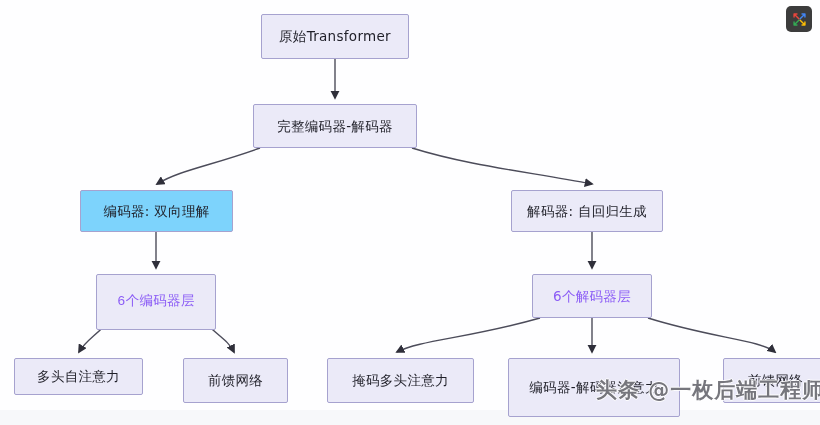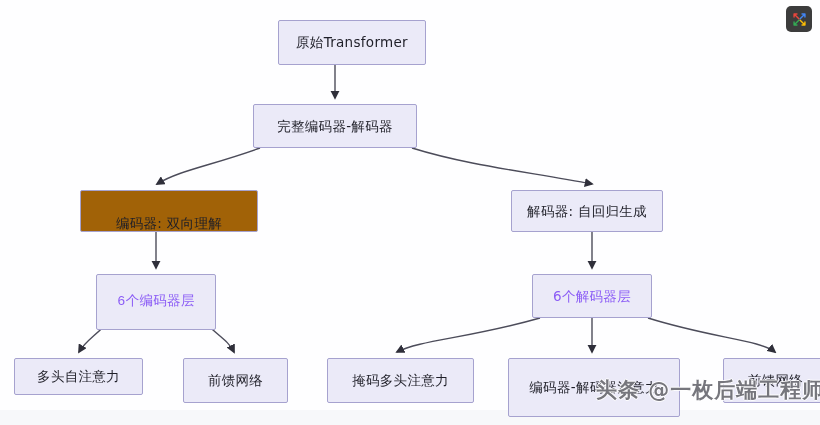--- a/index.html
+++ b/index.html
@@ -126,27 +126,27 @@
         <path d="M 592,232 L 592,268" class="edge-path" marker-end="url(#arrow)" stroke="#4c4c5a"></path>
         <path d="M 112,318 C 96,336 86,340 79,352" class="edge-path" marker-end="url(#arrow)" stroke="#4c4c5a"></path>
         <path d="M 200,318 C 218,336 228,340 234,352" class="edge-path" marker-end="url(#arrow)" stroke="#4c4c5a"></path>
         <path d="M 540,318 C 470,338 420,340 397,352" class="edge-path" marker-end="url(#arrow)" stroke="#4c4c5a"></path>
         <path d="M 592,318 L 592,352" class="edge-path" marker-end="url(#arrow)" stroke="#4c4c5a"></path>
         <path d="M 648,318 C 712,338 760,340 775,352" class="edge-path" marker-end="url(#arrow)" stroke="#4c4c5a"></path>
       </g>
   </svg>
 
   <div id="node-layer">
-      <div class="node" style="left: 261px; top: 20px; width: 148px; height: 45px; background: rgb(235, 234, 248); border-color: rgb(166, 162, 207); color: rgb(31, 31, 40); margin-left: 17px;">
+      <div class="node" style="left: 261px; top: 14px; width: 148px; height: 45px; background: rgb(235, 234, 248); border-color: rgb(166, 162, 207); color: rgb(31, 31, 40);">
         <span class="node-label">原始Transformer</span>
       </div>
       <div class="node" style="left: 253px; top: 104px; width: 164px; height: 44px; background: rgb(235, 234, 248); border-color: rgb(166, 162, 207); color: rgb(31, 31, 40);">
         <span class="node-label">完整编码器-解码器</span>
       </div>
-      <div class="node" style="left: 80px; top: 190px; width: 178px; height: 42px; background: #a16207; border-color: rgb(166, 162, 207); color: rgb(31, 31, 40); align-items: flex-end;">
+      <div class="node" style="left: 80px; top: 190px; width: 153px; height: 42px; background: #7dd3fc; border-color: rgb(166, 162, 207); color: rgb(31, 31, 40);">
         <span class="node-label">编码器: 双向理解</span>
       </div>
       <div class="node" style="left: 511px; top: 190px; width: 152px; height: 42px; background: rgb(235, 234, 248); border-color: rgb(166, 162, 207); color: rgb(31, 31, 40);">
         <span class="node-label">解码器: 自回归生成</span>
       </div>
       <div class="node" style="left: 96px; top: 274px; width: 120px; height: 56px; background: rgb(235, 234, 248); border-color: rgb(166, 162, 207); color: #8b5cf6; font-family: Liberation Mono, monospace;">
         <span class="node-label">6个编码器层</span>
       </div>
       <div class="node" style="left: 532px; top: 274px; width: 120px; height: 44px; background: rgb(235, 234, 248); border-color: rgb(166, 162, 207); color: #8b5cf6;">
         <span class="node-label">6个解码器层</span>

